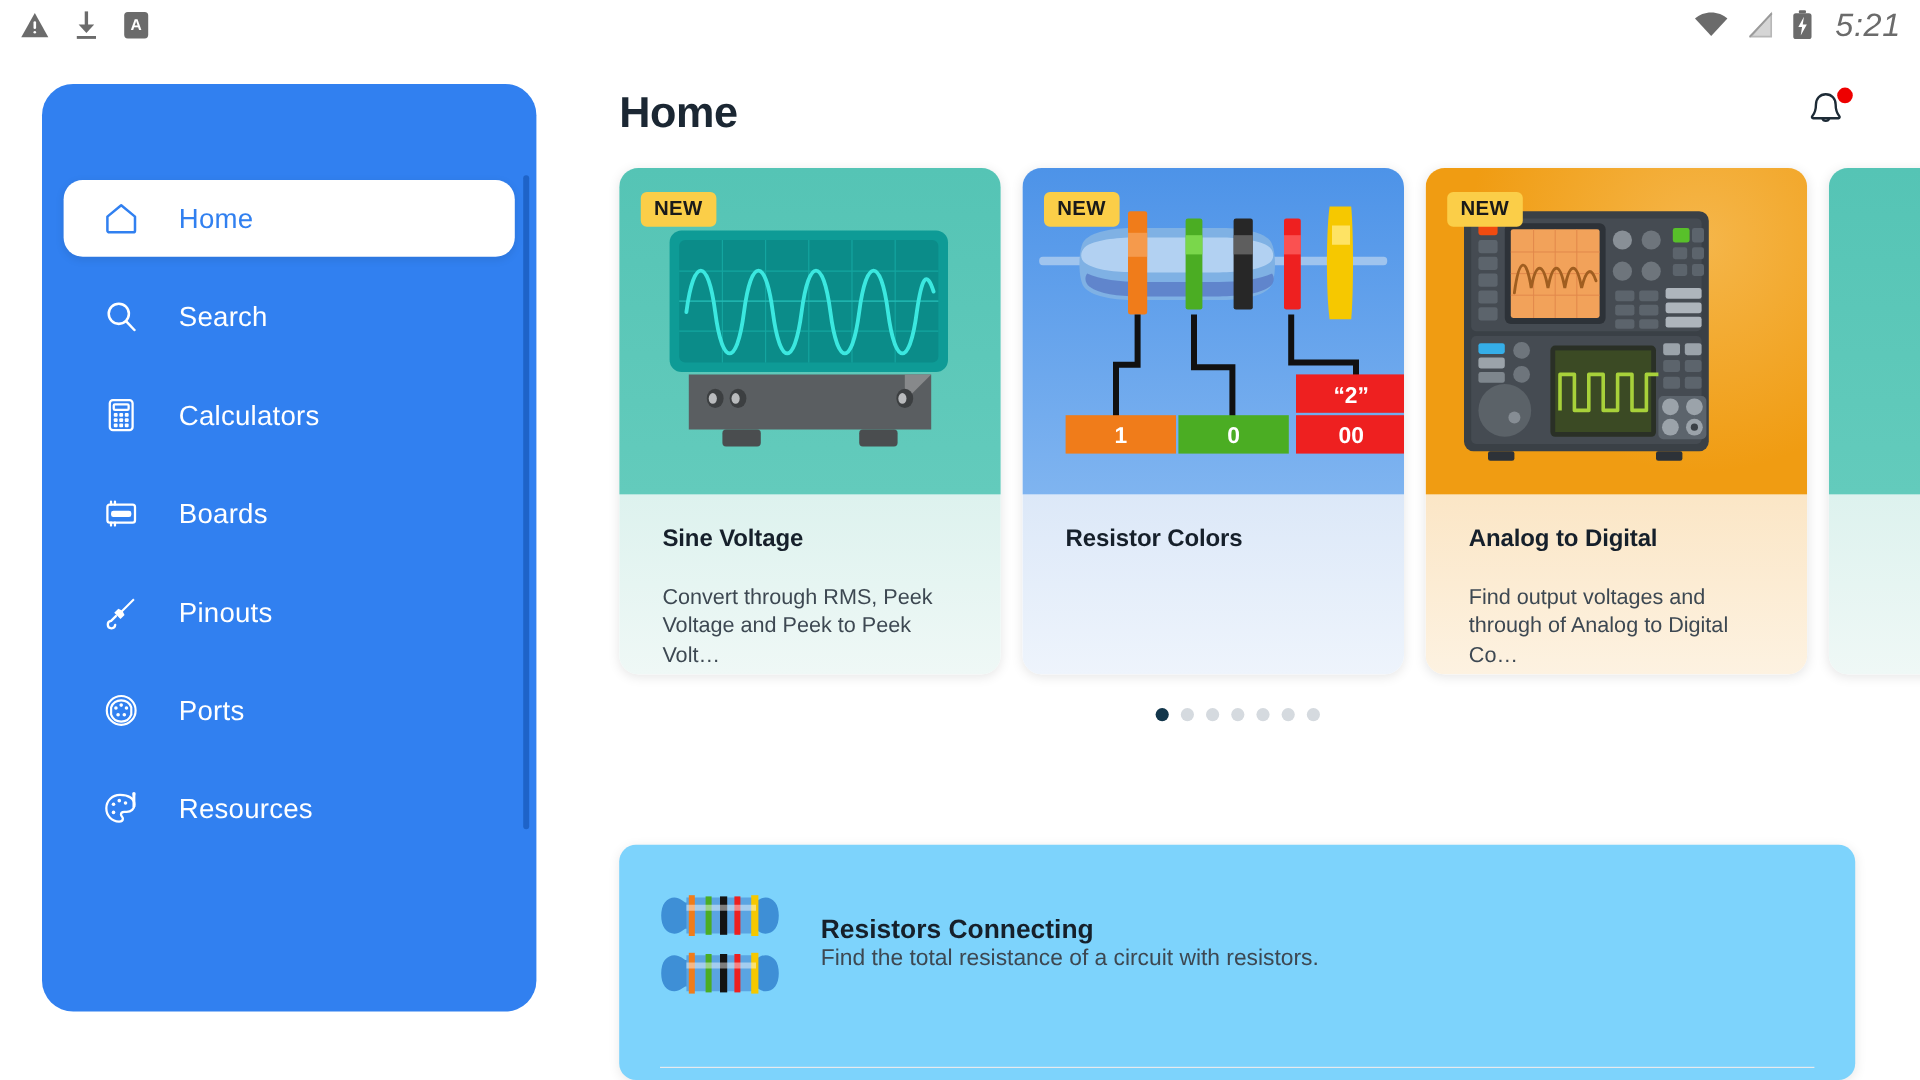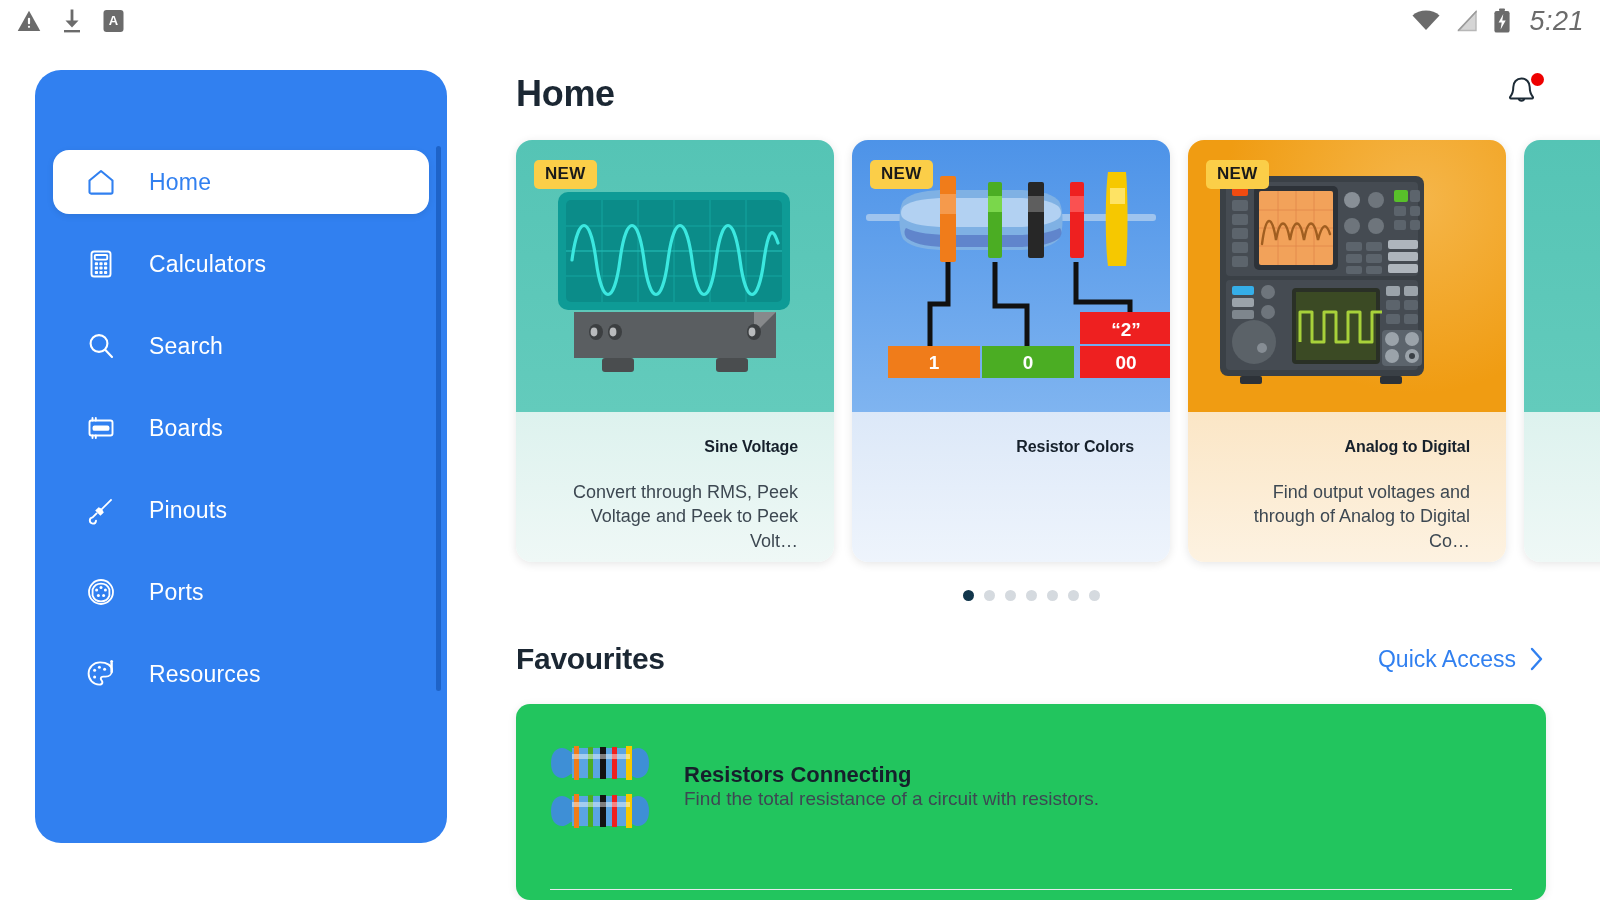--- a/index.html
+++ b/index.html
@@ -79,32 +79,31 @@
     position: absolute; left: 54px; top: 98px;
     width: 1084px; height: 428px;
     display: flex; gap: 18px;
   }
   .card {
     width: 318px; height: 422px; flex: 0 0 318px;
     border-radius: 16px; overflow: hidden;
     background: #fff;
     box-shadow: 0 2px 10px rgba(0,0,0,.10);
     position: relative;
-    text-align: right;
   }
   .card-art { position: relative; height: 272px; overflow: hidden; }
   .badge-new {
     position: absolute; left: 18px; top: 20px;
     background: #FBCE48; color: #1a1a1a;
     font-size: 17px; font-weight: 700;
     padding: 4px 11px 5px; border-radius: 5px;
     letter-spacing: .3px; z-index: 4;
   }
   .card-body { padding: 26px 36px 0 36px; }
-  .card-title { font-size: 16px; font-weight: 700; color: #16202b; letter-spacing: -.1px; }
+  .card-title { font-size: 20px; font-weight: 700; color: #16202b; letter-spacing: -.1px; }
   .card-desc {
     margin-top: 24px; font-size: 18px; line-height: 1.35;
     color: #3d4852;
   }
   
   .c-teal .card-art { background: linear-gradient(180deg,#55C4B5 0%,#63CBBC 100%); }
   .c-teal .card-body { background: linear-gradient(180deg,#DDF2EE 0%,#EFF8F6 100%); height:150px; }
   .c-blue .card-art { background: linear-gradient(180deg,#4D93E8 0%,#7FB4F0 100%); }
   .c-blue .card-body { background: linear-gradient(180deg,#DCE8F8 0%,#EEF4FC 100%); height:150px; }
   .c-orange .card-art { background: radial-gradient(circle at 72% 22%, #F5B64A 0%, #F09C12 62%); }
@@ -126,21 +125,21 @@
     position: absolute; left: 54px; top: 600px;
     width: 1030px; display: flex; align-items: center;
   }
   .fav-title { font-size: 30px; font-weight: 700; color: #1b2733; letter-spacing: -.3px; }
   .quick { margin-left: auto; display: flex; align-items: center; gap: 12px; cursor: pointer; }
   .quick-label { font-size: 23px; color: #3180F0; }
 
   .fav-card {
     position: absolute; left: 54px; top: 662px;
     width: 1030px; height: 196px;
-    background: #22c55e; border-radius: 14px;
+    background: #7dd3fc; border-radius: 14px;
     box-shadow: 0 2px 10px rgba(0,0,0,.09);
     overflow: hidden;
   }
   .fav-row { display: flex; align-items: center; padding: 34px 0 0 34px; }
   .fav-ico { width: 104px; height: 96px; flex: 0 0 104px; }
   .fav-text { margin-left: 30px; }
   .fav-name { font-size: 22px; font-weight: 700; color: #16202b; }
   .fav-desc { font-size: 19px; color: #3d4852; }
   .fav-div {
     position: absolute; left: 34px; bottom: 10px;
@@ -192,47 +191,47 @@
       <span class="ico">
         <svg width="32" height="32" viewBox="0 0 32 32" fill="none" stroke="#3180F0" stroke-width="2.1" stroke-linejoin="round" stroke-linecap="round">
           <path d="M4.5 14.5 16 5l11.5 9.5V26a1.6 1.6 0 0 1-1.6 1.6H6.1A1.6 1.6 0 0 1 4.5 26V14.5z"></path>
         </svg>
       </span>
       <span class="label">Home</span>
     </div>
 
     <div class="nav-item">
       <span class="ico">
+        <svg width="32" height="32" viewBox="0 0 32 32" fill="none" stroke="#ffffff" stroke-width="2.1" stroke-linecap="round">
+          <circle cx="14" cy="13.5" r="8.4"></circle>
+            <path d="M20.2 19.8 27 27"></path>
+        </svg>
+      </span>
+      <span class="label">Search</span>
+    </div>
+
+    <div class="nav-item">
+      <span class="ico">
         <svg width="32" height="32" viewBox="0 0 32 32" fill="none" stroke="#ffffff" stroke-width="1.9">
           <rect x="6.5" y="3.5" width="19" height="25" rx="2.6"></rect>
           <rect x="9.8" y="7" width="12.4" height="4.6" rx="1"></rect>
           <g fill="#ffffff" stroke="none">
             <rect x="9.8" y="14.2" width="3.2" height="3" rx=".8"></rect>
             <rect x="14.4" y="14.2" width="3.2" height="3" rx=".8"></rect>
             <rect x="19" y="14.2" width="3.2" height="3" rx=".8"></rect>
             <rect x="9.8" y="18.6" width="3.2" height="3" rx=".8"></rect>
             <rect x="14.4" y="18.6" width="3.2" height="3" rx=".8"></rect>
             <rect x="19" y="18.6" width="3.2" height="3" rx=".8"></rect>
             <rect x="9.8" y="23" width="3.2" height="3" rx=".8"></rect>
             <rect x="14.4" y="23" width="3.2" height="3" rx=".8"></rect>
             <rect x="19" y="23" width="3.2" height="3" rx=".8"></rect>
           </g>
         </svg>
       </span>
       <span class="label">Calculators</span>
-    </div>
-
-    <div class="nav-item">
-      <span class="ico">
-        <svg width="32" height="32" viewBox="0 0 32 32" fill="none" stroke="#ffffff" stroke-width="2.1" stroke-linecap="round">
-          <circle cx="14" cy="13.5" r="8.4"></circle>
-            <path d="M20.2 19.8 27 27"></path>
-        </svg>
-      </span>
-      <span class="label">Search</span>
     </div>
 
 
     <div class="nav-item">
       <span class="ico">
         <svg width="32" height="32" viewBox="0 0 32 32" fill="none" stroke="#ffffff" stroke-width="1.9">
           <rect x="4.5" y="8.5" width="23" height="15" rx="2"></rect>
           <rect x="8.5" y="14.5" width="15" height="3.4" rx="1" fill="#ffffff"></rect>
           <path d="M7.5 8.5V6M10.8 8.5V6M7.5 23.5V26M10.8 23.5V26" stroke-linecap="round"></path>
         </svg>
@@ -482,29 +481,20 @@
   <div class="dots">
     <span class="dot on"></span>
     <span class="dot"></span>
     <span class="dot"></span>
     <span class="dot"></span>
     <span class="dot"></span>
     <span class="dot"></span>
     <span class="dot"></span>
   </div>
 
-  <div class="fav-head">
-    <div class="fav-title">Favourites</div>
-    <div class="quick">
-      <span class="quick-label">Quick Access</span>
-      <svg width="18" height="28" viewBox="0 0 18 28" fill="none" stroke="#3180F0" stroke-width="2.4" stroke-linecap="round" stroke-linejoin="round">
-        <path d="M4 4l9 10-9 10"></path>
-      </svg>
-    </div>
-  </div>
 
   <div class="fav-card">
     <div class="fav-row">
       <span class="fav-ico">
         <svg width="104" height="96" viewBox="0 0 104 96">
           <g>
             <path d="M4 14c4-5 10-5 14-2l3 2h58l3-2c4-3 10-3 14 2 4 5 4 17 0 22-4 5-10 5-14 2l-3-2H21l-3 2c-4 3-10 3-14-2-4-5-4-17 0-22z" fill="#3E8FD6"></path>
             <path d="M22 10h58v30H22z" fill="#5AA4E2"></path>
             <rect x="24" y="8" width="5" height="34" fill="#F07C1A"></rect>
             <rect x="38" y="9" width="5" height="32" fill="#4BAD23"></rect>

